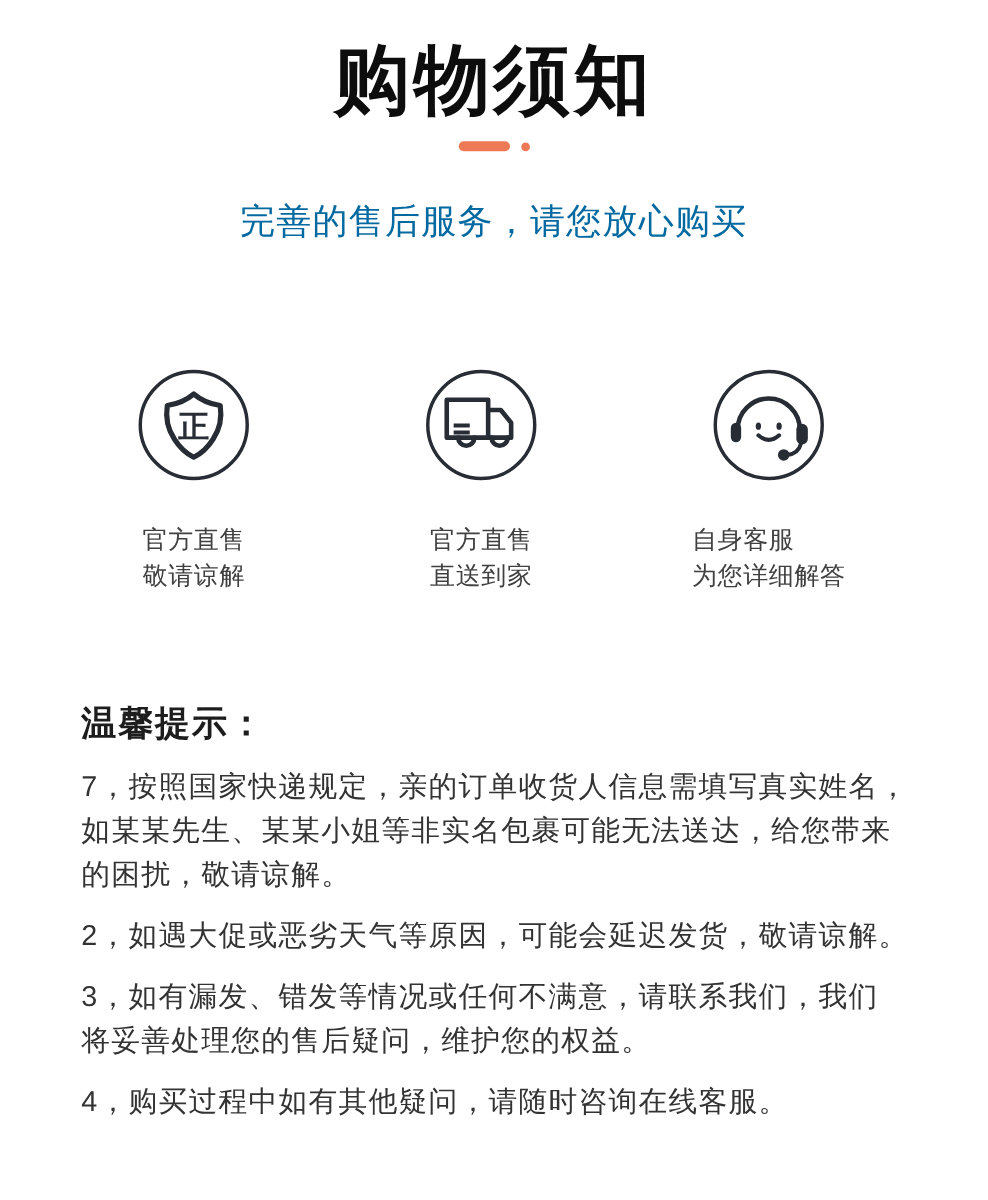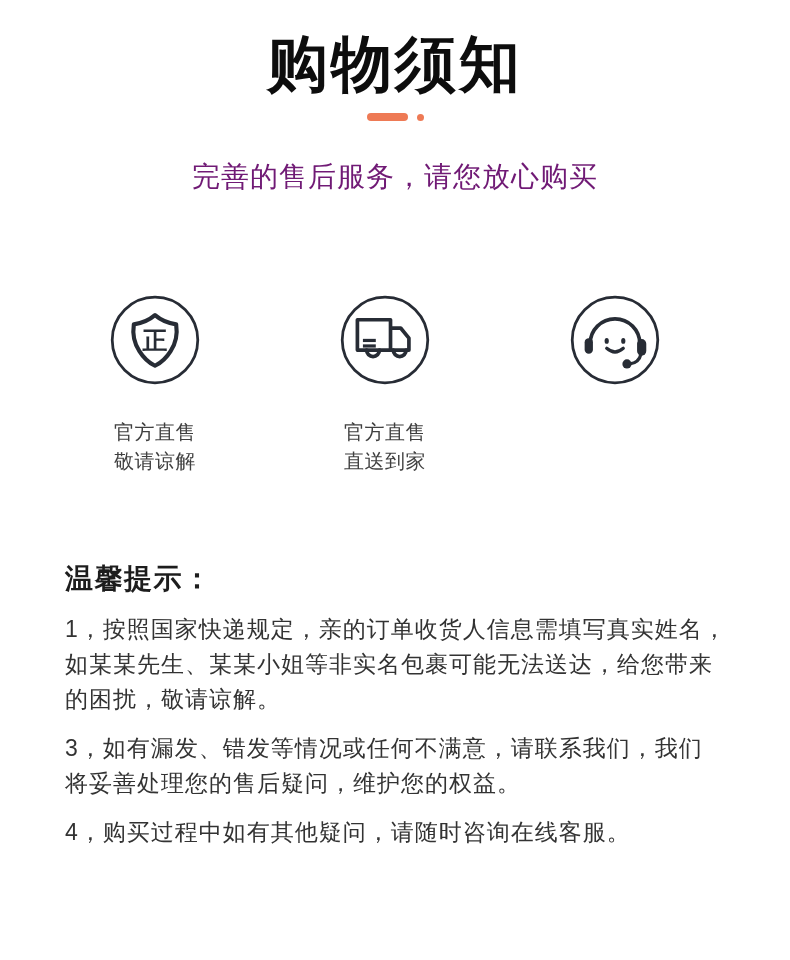--- a/index.html
+++ b/index.html
@@ -16,21 +16,21 @@
     font-size:61px; font-weight:700;
     letter-spacing:3px;
     color:#0d0d0d;
     line-height:1.12;
   }
   .divider { margin-top:15px; display:flex; justify-content:center; align-items:center; gap:9px; }
   .divider .bar { width:41px; height:8px; border-radius:4px; background:var(--accent); }
   .divider .dot { width:7px; height:7px; border-radius:50%; background:var(--accent); }
   .subtitle {
     margin-top:37px;
-    font-size:28px; color:#701a75;
+    font-size:28px; color:#0369a1;
     letter-spacing:1px;
   }
   .features { display:flex; gap:30px; margin:98px 55px 0 55px; }
   .feature { width:200px; display:flex; flex-direction:column; align-items:center; }
   .feature-icon { width:92px; height:92px; color:var(--icon); }
   .feature-label {
     margin-top:32px; text-align:left;
     font-size:20px; line-height:29px;
     color:#404040; letter-spacing:0.5px;
   }
@@ -92,33 +92,40 @@
       <circle cx="0" cy="0" r="46.5" fill="none" stroke="currentColor" stroke-width="3"></circle>
       <path d="M-27,4 A 27 27 0 0 1 27,4" fill="none" stroke="currentColor" stroke-width="4"></path>
       <rect x="-33" y="-2" width="9" height="17" rx="4.5" fill="currentColor"></rect>
       <rect x="24" y="-1" width="10" height="18" rx="5" fill="currentColor"></rect>
       <ellipse cx="-9" cy="1" rx="2.3" ry="3.2" fill="currentColor"></ellipse>
       <ellipse cx="9" cy="1" rx="2.3" ry="3.2" fill="currentColor"></ellipse>
       <path d="M-9,9 Q 0,17 9,9" fill="none" stroke="currentColor" stroke-width="3.5" stroke-linecap="round"></path>
       <path d="M28,16 Q 26,25 16,26" fill="none" stroke="currentColor" stroke-width="3.5" stroke-linecap="round"></path>
       <circle cx="13" cy="26" r="5" fill="currentColor"></circle>
     </svg>
+    <div class="feature-label">
+      <div>自身客服</div>
+      <div>为您详细解答</div>
+    </div>
   </div>
 
 </div>
 
 <div class="tips">
   <div class="tips-heading">温馨提示：</div>
 
   <div class="tip">
-    <div class="tip-line">1，按照国家快递规定，亲的订单收货人信息需填写真实姓名，</div>
+    <div class="tip-line">7，按照国家快递规定，亲的订单收货人信息需填写真实姓名，</div>
     <div class="tip-line">如某某先生、某某小姐等非实名包裹可能无法送达，给您带来</div>
     <div class="tip-line">的困扰，敬请谅解。</div>
   </div>
 
+  <div class="tip">
+    <div class="tip-line">2，如遇大促或恶劣天气等原因，可能会延迟发货，敬请谅解。</div>
+  </div>
 
   <div class="tip">
     <div class="tip-line">3，如有漏发、错发等情况或任何不满意，请联系我们，我们</div>
     <div class="tip-line">将妥善处理您的售后疑问，维护您的权益。</div>
   </div>
 
   <div class="tip">
     <div class="tip-line">4，购买过程中如有其他疑问，请随时咨询在线客服。</div>
   </div>
 </div>

